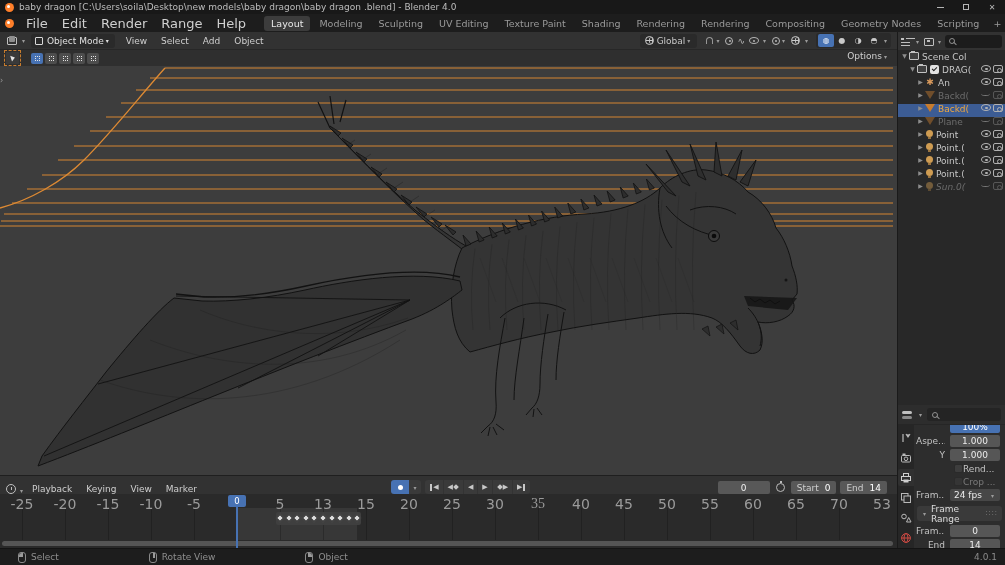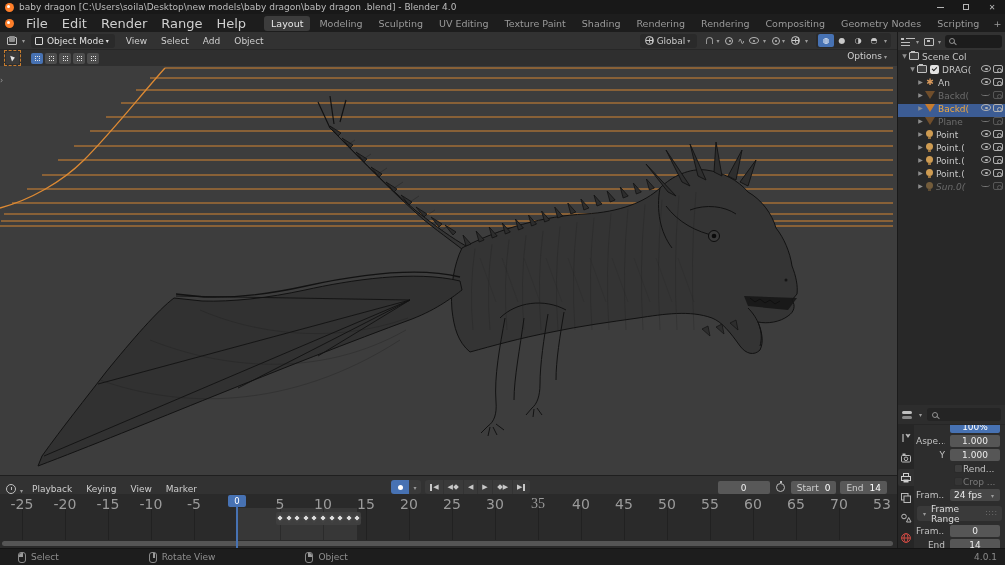--- a/index.html
+++ b/index.html
@@ -488,21 +488,21 @@
         <div class="tl-body" id="tlbody">
             <div class="band" style="left: 237px; width: 120.4px;"></div>
           <div class="gridlines"></div>
             <div class="ruler" id="ruler">
               <span class="tick" style="left: 10px;">-25</span>
               <span class="tick" style="left: 53px;">-20</span>
               <span class="tick" style="left: 96px;">-15</span>
               <span class="tick" style="left: 139px;">-10</span>
               <span class="tick" style="left: 182px;">-5</span>
               <span class="tick" style="left: 268px;">5</span>
-              <span class="tick" style="left: 311px;">10</span>
+              <span class="tick" style="left: 311px;">13</span>
               <span class="tick" style="left: 354px;">15</span>
               <span class="tick" style="left: 397px;">20</span>
               <span class="tick" style="left: 440px;">25</span>
               <span class="tick" style="left: 483px;">30</span>
               <span class="tick" style="left: 526px; font-family: Liberation Serif, serif;">35</span>
               <span class="tick" style="left: 569px;">40</span>
               <span class="tick" style="left: 612px;">45</span>
               <span class="tick" style="left: 655px;">50</span>
               <span class="tick" style="left: 698px;">55</span>
               <span class="tick" style="left: 741px;">60</span>

